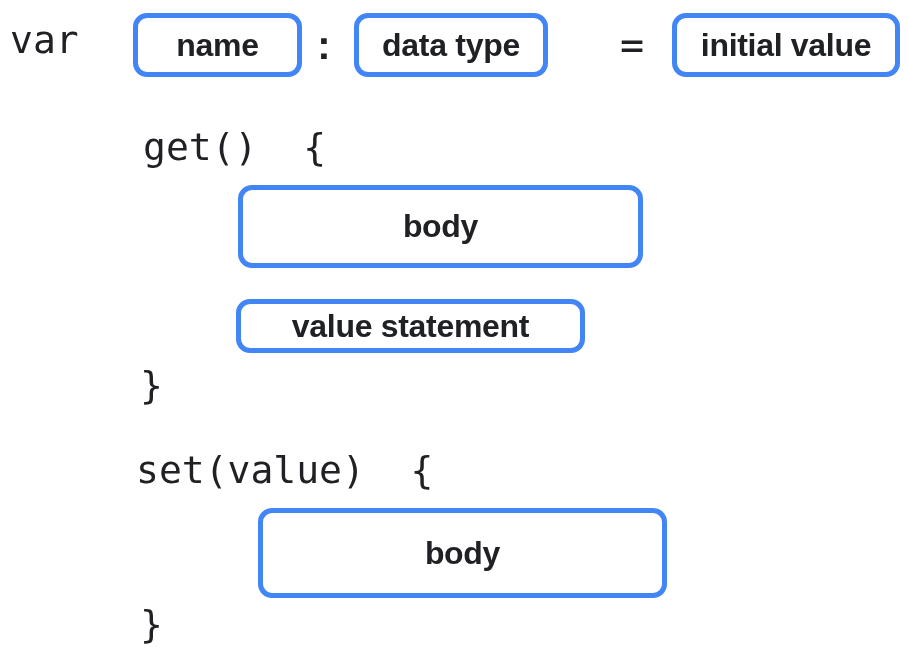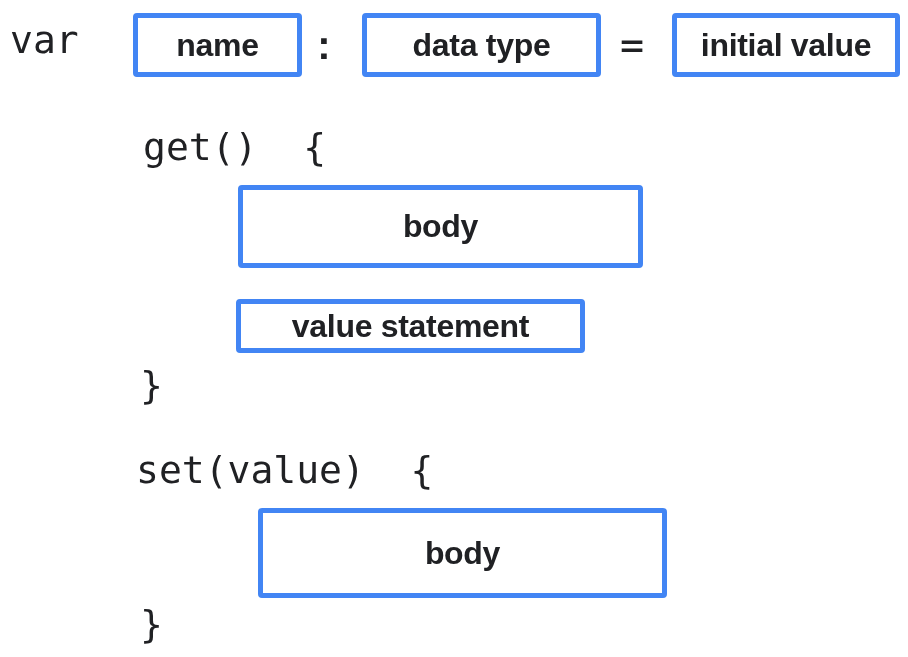--- a/index.html
+++ b/index.html
@@ -21,21 +21,21 @@
     font-size: 38px;
     line-height: 1;
     color: var(--ink, #202124);
     white-space: pre;
     letter-spacing: 0px;
   }
   .slot {
     position: absolute;
     box-sizing: border-box;
     border: 5px solid var(--accent, #4285F4);
-    border-radius: 4px;
+    border-radius: 14px;
     background: #ffffff;
     display: flex;
     align-items: center;
     justify-content: center;
     font-family: "Liberation Sans", sans-serif;
     font-weight: 700;
     font-size: 32px;
     letter-spacing: -0.3px;
     color: var(--ink, #202124);
     white-space: nowrap;
@@ -55,21 +55,21 @@
   }
   .op-equals {
     font-family: "DejaVu Sans Mono", monospace;
     font-size: 40px;
   }
 
   
   .pos-var            { left: 10px;  top: 21px; }
   .pos-name-slot      { left: 133px; top: 13px; width: 169px; height: 64px; }
   .pos-colon          { left: 306px; top: 13px; width: 36px;  height: 64px; }
-  .pos-type-slot      { left: 362px; top: 13px; width: 239px; height: 64px; }
+  .pos-type-slot      { left: 354px; top: 13px; width: 194px; height: 64px; }
   .pos-equals         { left: 606px; top: 13px; width: 52px;  height: 64px; }
   .pos-initial-slot   { left: 672px; top: 13px; width: 228px; height: 64px; }
 
   .pos-get-open       { left: 143px; top: 128px; }
   .pos-get-body       { left: 238px; top: 185px; width: 405px; height: 83px; }
   .pos-return-slot    { left: 236px; top: 299px; width: 349px; height: 54px; }
   .pos-get-close      { left: 140px; top: 366px; }
 
   .pos-set-open       { left: 136px; top: 451px; }
   .pos-set-body       { left: 258px; top: 508px; width: 409px; height: 90px; }

